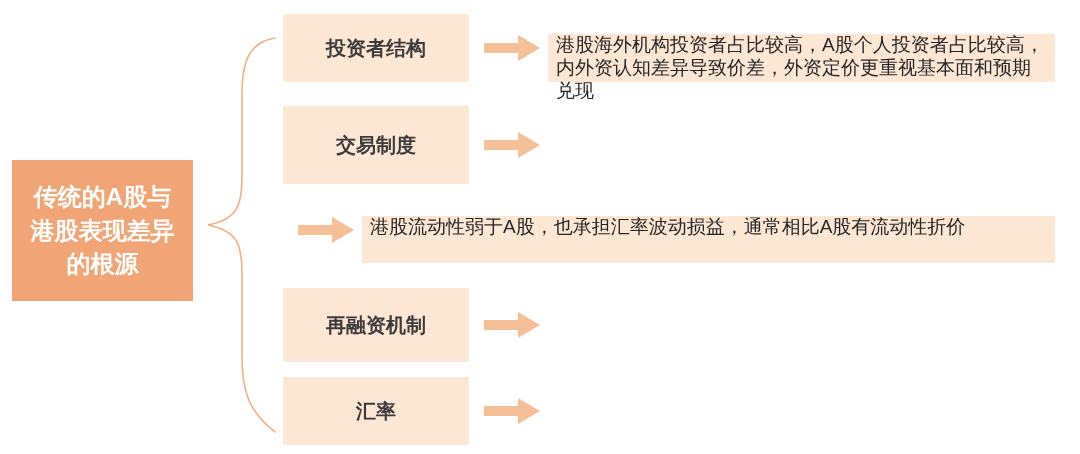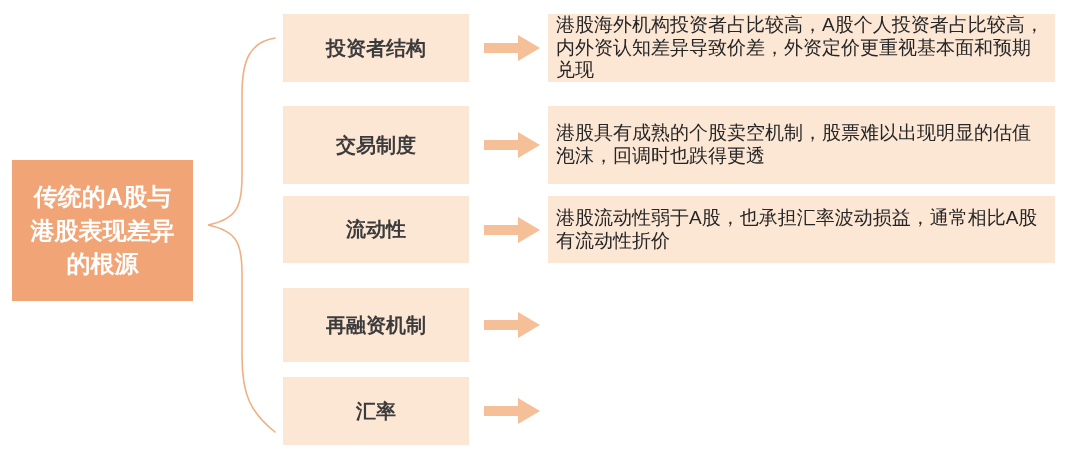--- a/index.html
+++ b/index.html
@@ -55,26 +55,27 @@
     flex: none;
     width: 79px;
     display: flex; align-items: center; justify-content: flex-end;
     padding-right: 8px;
     box-sizing: border-box;
   }
   .arrow-wrap svg { display: block; }
   .desc-box {
     flex: 1;
     background: #FCE6D4;
-    display: flex; align-items: center;
+    display: flex; 
     padding: 0 8px;
     box-sizing: border-box;
     font-size: 19px;
     line-height: 1.2;
     color: #262626;
+    margin-top: 20px;
   }
 </style>
 </head>
 <body>
 
 <div class="canvas">
 
   <div class="root-box">
     <span>传统的A股与港股表现差异的根源</span>
   </div>
@@ -99,29 +100,23 @@
 
   <div class="row row-2">
     <div class="label-box">
       <span>交易制度</span>
     </div>
     <div class="arrow-wrap">
       <svg width="56" height="26" viewBox="0 0 56 26">
           <path d="M0 8 H34 V0 L56 13 L34 26 V18 H0 Z" fill="#F5BF97"></path>
         </svg>
     </div>
-    <div class="desc-box">
-      <span>港股具有成熟的个股卖空机制，股票难以出现明显的估值泡沫，回调时也跌得更透</span>
-    </div>
   </div>
 
   <div class="row row-3">
-    <div class="label-box">
-      <span>流动性</span>
-    </div>
     <div class="arrow-wrap">
       <svg width="56" height="26" viewBox="0 0 56 26">
           <path d="M0 8 H34 V0 L56 13 L34 26 V18 H0 Z" fill="#F5BF97"></path>
         </svg>
     </div>
     <div class="desc-box">
       <span>港股流动性弱于A股，也承担汇率波动损益，通常相比A股有流动性折价</span>
     </div>
   </div>
 

